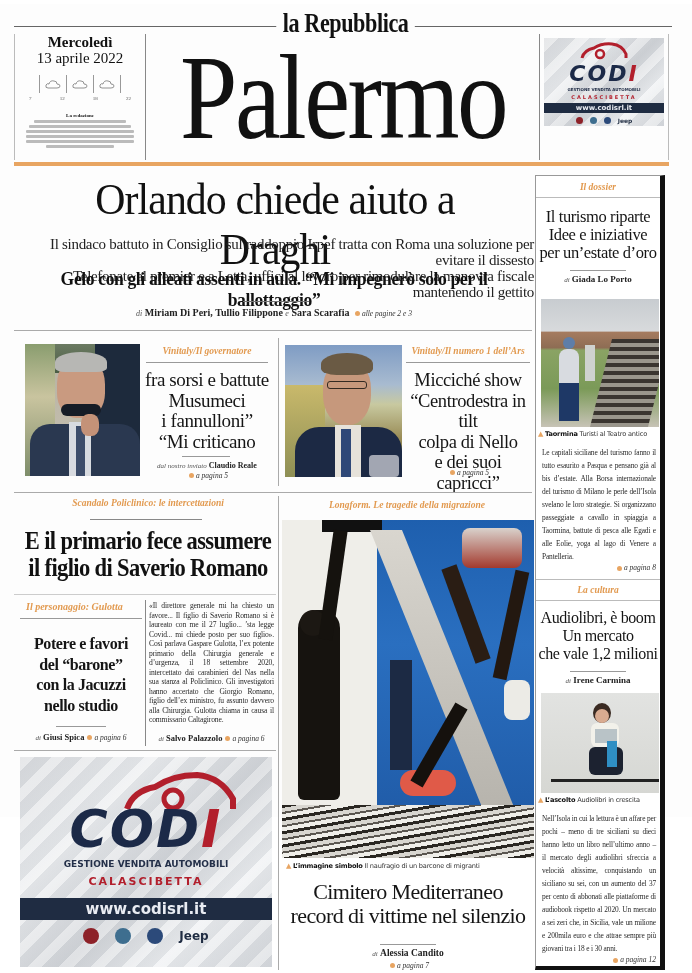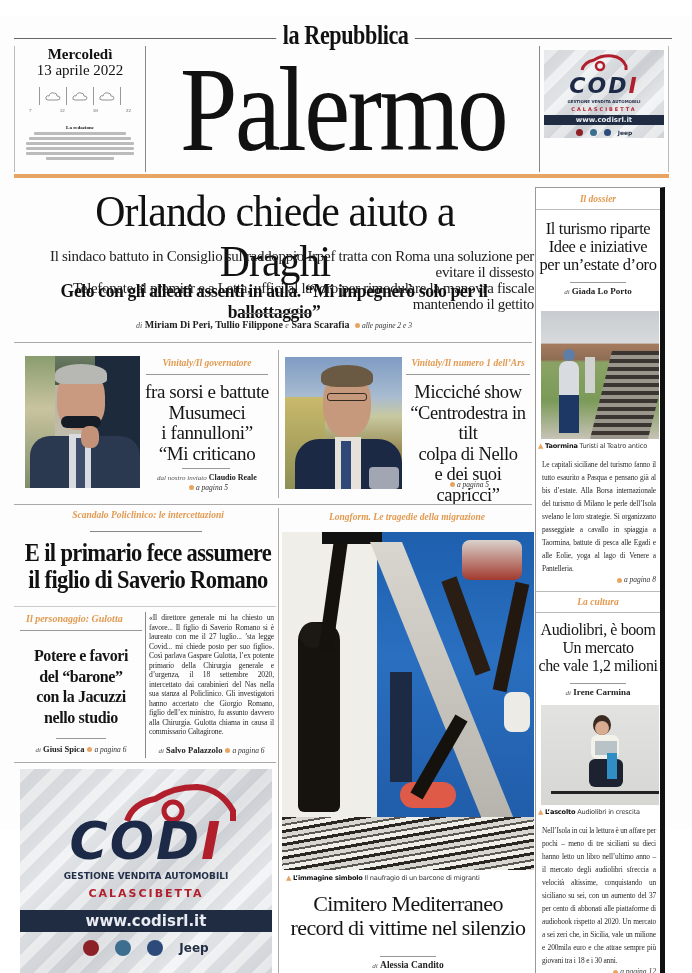--- a/index.html
+++ b/index.html
@@ -1,19 +1,19 @@
 <!DOCTYPE html>
 <html><head>
 <meta charset="utf-8">
 <style>
   * { box-sizing: border-box; margin: 0; padding: 0; }
   html, body { width: 692px; height: 973px; background: #fff; overflow: hidden; }
   body { font-family: "Liberation Serif", "DejaVu Serif", serif; color: #111; position: relative; }
 
-  .page { position: absolute; left: 0; top: 16px; width: 692px; height: 813px; background: #fdfdfd; }
+  .page { position: absolute; left: 0; top: 4px; width: 692px; height: 813px; background: #fdfdfd; }
 
   
   .masthead-rule { position: absolute; left: 14px; right: 20px; top: 22px; height: 1px; background: #666; }
   .brand { position: absolute; left: 0; right: 0; top: 4px; text-align: center; }
   .brand span { display: inline-block; background: #fdfdfd; padding: 0 8px; font-size: 27px; font-weight: bold; letter-spacing: -0.5px; transform: scaleX(0.82); }
   .header-box { position: absolute; left: 14px; top: 30px; width: 655px; height: 126px; border-left: 1px solid #bbb; border-right: 1px solid #bbb; }
   .datebox { position: absolute; left: 0; top: 0; width: 131px; height: 126px; border-right: 1px solid #888; text-align: center; }
   .datebox .day { font-size: 15px; font-weight: bold; }
   .datebox .date { font-size: 15px; margin-top: -1px; }
   .weather { display: flex; justify-content: center; gap: 0; margin-top: 6px; height: 22px; align-items: center; }

